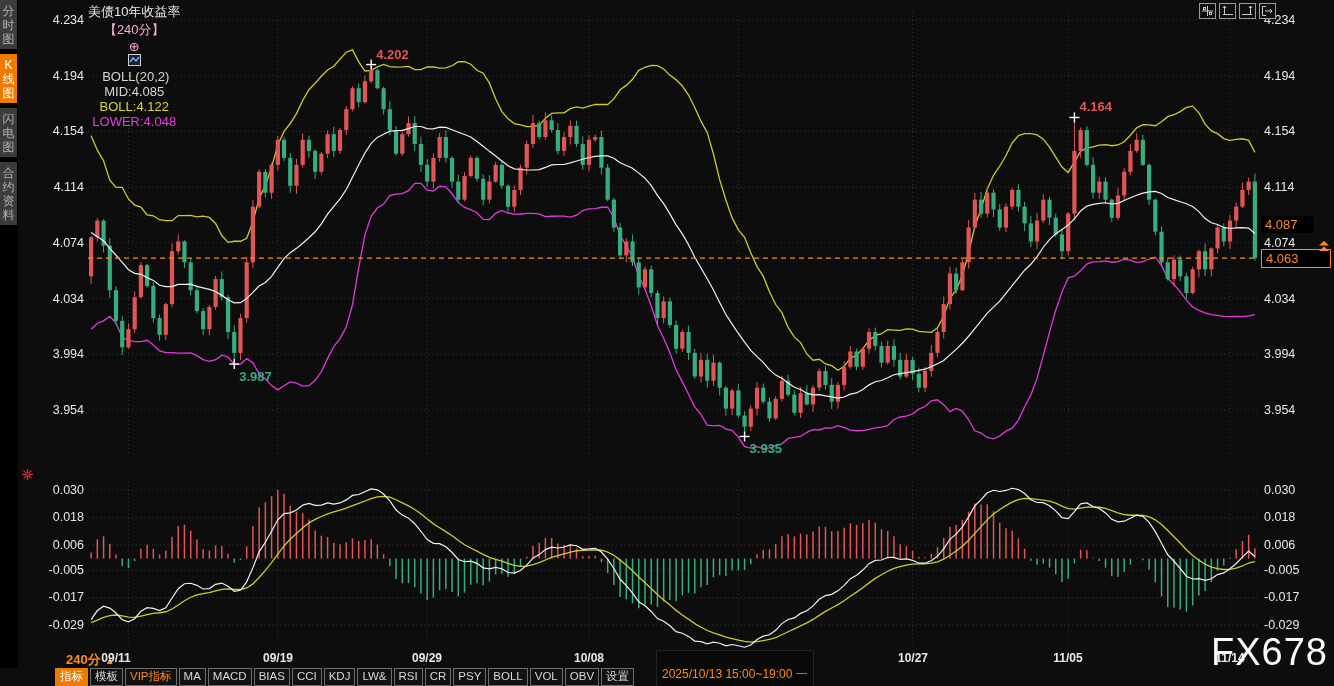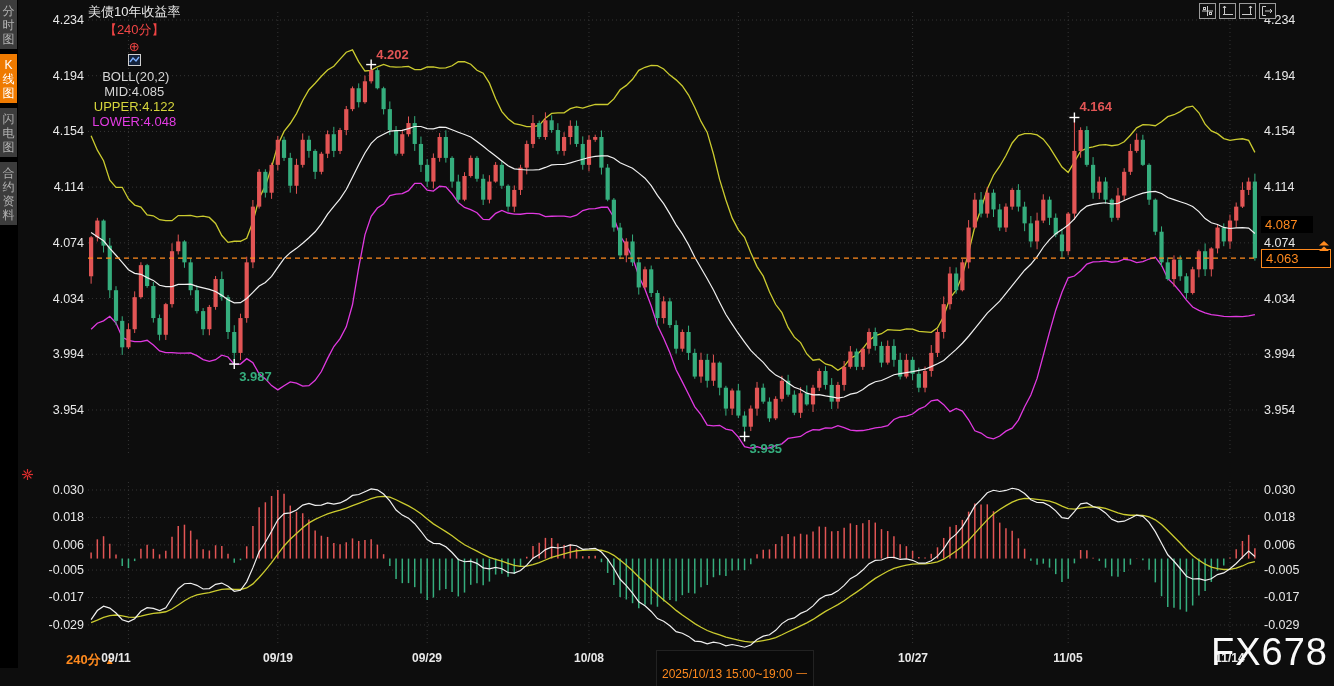--- a/index.html
+++ b/index.html
@@ -12,21 +12,21 @@
   #sidebar{position:absolute;left:0;top:0;width:18px;height:668px;background:#000;z-index:5;}
   .side-tab{width:17px;margin:0 0 5px 0;background:#3c3c3c;color:#b2b2b2;font-size:12px;
             text-align:center;padding:4px 0 3px 0;cursor:pointer;}
   .side-tab.active{background:#ef7a00;color:#fff;}
   .side-tab div{line-height:14px;}
 
   
   #title-bar{position:absolute;left:88px;top:3px;height:16px;font-size:13px;color:#e8e8e8;
              white-space:nowrap;z-index:6;display:flex;align-items:center;flex-direction:column;}
   #title-bar span{margin-right:7px;}
-  .t-orange{color:#ef4444;}
+  .t-orange{color:#f9a8d4;}
   .t-yellow{color:#d6d63c;}
   .t-magenta{color:#e23ce2;}
   .t-gray{color:#d5d5d5;}
   #mini-chart-icon{margin-right:5px;display:inline-block;}
 
   #top-icons{position:absolute;left:1199px;top:3px;display:flex;gap:3px;z-index:6;}
   .icon-btn{width:15px;height:14px;border:1px solid #9a9a9a;background:#101010;
             display:flex;align-items:center;justify-content:center;cursor:pointer;}
 
   #macd-header{position:absolute;left:92px;top:464px;font-size:13px;white-space:nowrap;z-index:6;}
@@ -752,21 +752,21 @@
   <div id="title-bar">
     <span>美债10年收益率</span>
     <span class="t-orange">【240分】</span>
     <span class="t-orange">⊕</span>
     <span id="mini-chart-icon"><svg width="13" height="12" viewBox="0 0 13 12">
           <rect x="0.5" y="0.5" width="12" height="11" fill="#14233c" stroke="#d0d0d0"></rect>
           <polyline points="2,8 5,4 8,7 11,3" fill="none" stroke="#7fb2ff" stroke-width="1.3"></polyline>
         </svg></span>
     <span class="t-gray" style="margin-right:4px;">BOLL(20,2)</span>
     <span class="t-gray">MID:4.085</span>
-    <span class="t-yellow">UPPER:4.122</span>
+    <span class="t-yellow">BOLL:4.122</span>
     <span class="t-magenta">LOWER:4.048</span>
   </div>
 
   <div id="top-icons">
     <div class="icon-btn">
       <svg width="11" height="10" viewBox="0 0 11 10">
           <g stroke="#c9c9c9" stroke-width="1" fill="none">
             <line x1="5.5" y1="0" x2="5.5" y2="10"></line>
             <line x1="0" y1="5" x2="11" y2="5"></line>
             <rect x="1.5" y="1.5" width="2" height="2"></rect>
@@ -822,20 +822,38 @@
     <div id="crosshair-date" style="left: 656px;">2025/10/13 15:00~19:00 一</div>
   <div class="time-tick" style="left: 116px;">09/11</div>
       <div class="time-tick" style="left: 278px;">09/19</div>
       <div class="time-tick" style="left: 427px;">09/29</div>
       <div class="time-tick" style="left: 589px;">10/08</div>
       <div class="time-tick" style="left: 913px;">10/27</div>
       <div class="time-tick" style="left: 1068px;">11/05</div>
       <div class="time-tick" style="left: 1230px;">11/14</div>
     </div>
 
+  <div id="bottom-toolbar">
+      <div class="tb-btn active">指标</div>
+      <div class="tb-btn">模板</div>
+      <div class="tb-btn vip">VIP指标</div>
+      <div class="tb-btn">MA</div>
+      <div class="tb-btn">MACD</div>
+      <div class="tb-btn">BIAS</div>
+      <div class="tb-btn">CCI</div>
+      <div class="tb-btn">KDJ</div>
+      <div class="tb-btn">LW&amp;</div>
+      <div class="tb-btn">RSI</div>
+      <div class="tb-btn">CR</div>
+      <div class="tb-btn">PSY</div>
+      <div class="tb-btn">BOLL</div>
+      <div class="tb-btn">VOL</div>
+      <div class="tb-btn">OBV</div>
+      <div class="tb-btn">设置</div>
+    </div>
 
   <div id="price-label-prev" class="price-box" style="top: 216px;">4.087</div>
   <div id="price-label-last" class="price-box" style="top: 249px;">4.063</div>
   <div id="latest-arrow" style="left: 1318px; top: 237px;">
     <svg width="12" height="10" viewBox="0 0 12 10">
         <polygon points="1,4.5 6,0 11,4.5" fill="#ff8a1e"></polygon>
         <polygon points="1,10 6,5.5 11,10" fill="#ff8a1e"></polygon>
       </svg>
   </div>
 

